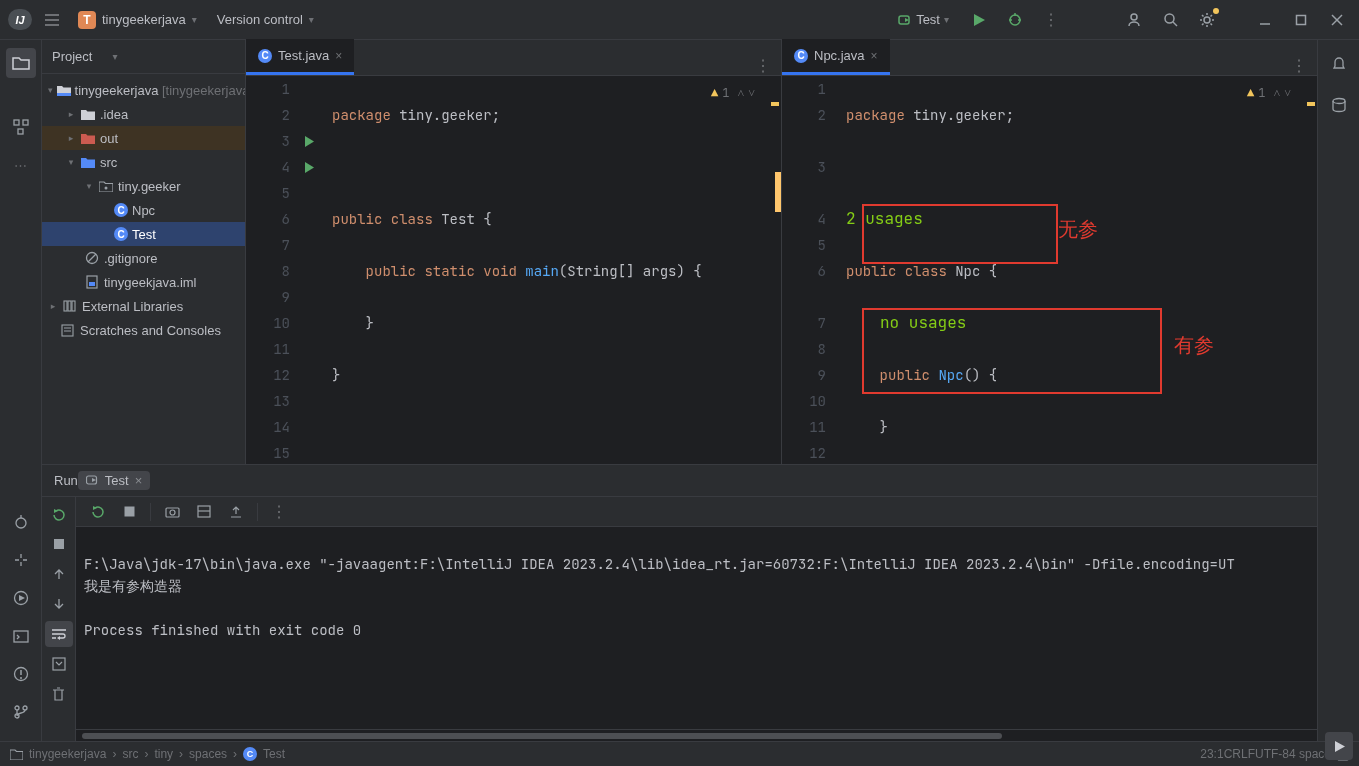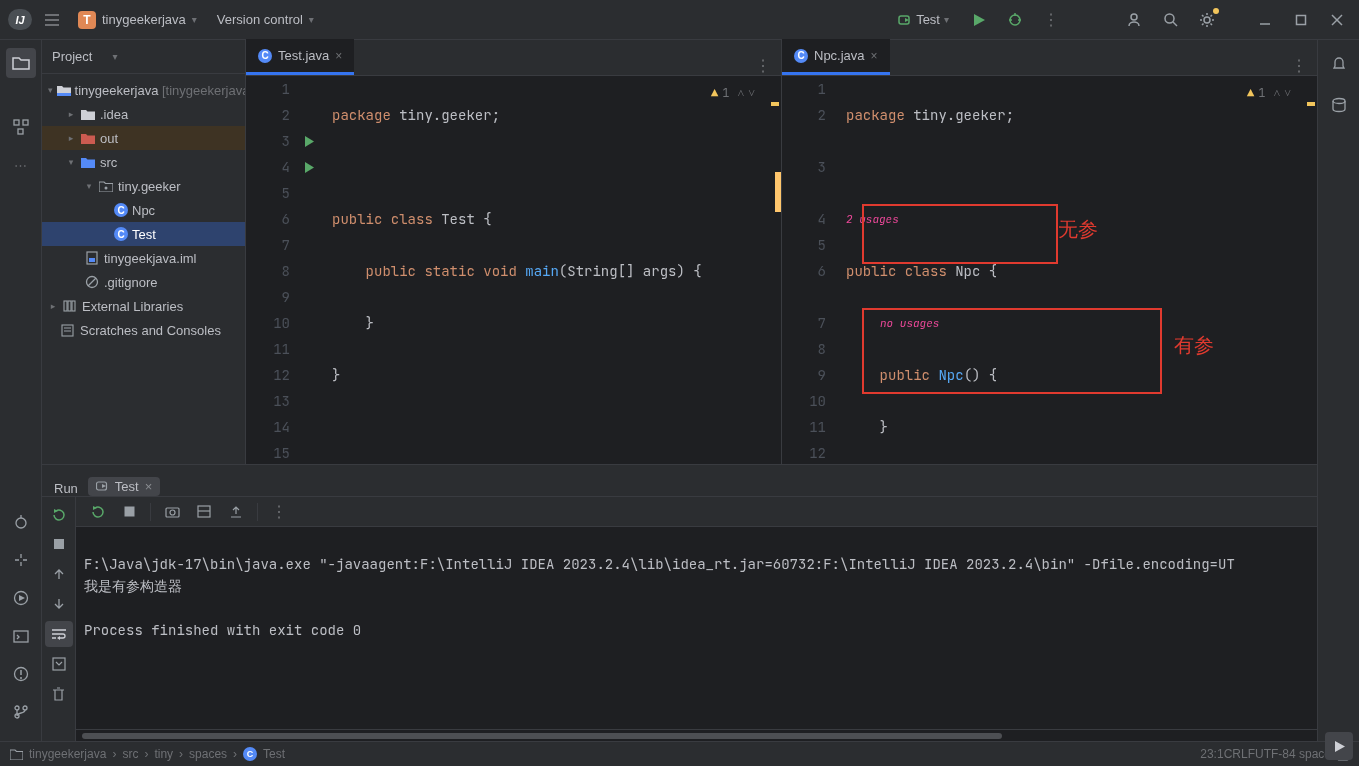--- a/index.html
+++ b/index.html
@@ -178,39 +178,39 @@
   .code {
     flex:1; padding-left: 12px; white-space:pre;
     position:relative;
     overflow:hidden;
   }
   .cl { height:26px; }
   .kw { color: var(--kw); }
   .method { color: var(--method); }
   .str { color: var(--str); }
   .hinttxt { color: var(--hint); background:#393b40; border-radius:3px; padding:0 2px; font-style: normal; }
-  .usages { color: #ec4899; font-size: 11px; height:26px; display:flex; align-items:center;font-style:italic; }
+  .usages { color: #84cc16; font-size: 16px; height:26px; display:flex; align-items:center; }
   .warn-status { position:absolute; top:4px; right:26px; display:flex; align-items:center; gap:4px; font-size:12px; color: var(--text-dim); }
   .warn-status .warn-tri { color: var(--warning); }
   .edit-scroll { position:absolute; right:0; top:0; width:12px; height:100%; background: transparent; }
   .marker-y { position:absolute; right:2px; width:8px; height:4px; background: var(--warning); }
 
   .red-box { position:absolute; border: 2px solid var(--red-box); pointer-events:none; }
   .red-label { position:absolute; color: var(--red-box); font-family: "SimSun","Segoe UI"; font-size:20px; pointer-events:none; }
 
   
   .run-panel {
     flex:1; display:flex; flex-direction:column;
     background: var(--bg2);
     min-height:0;
   }
   .run-tabs {
-    height: 32px; display:flex; align-items:flex-end; padding-left: 12px;
+    height: 32px; display:flex; align-items:center; padding-left: 12px;
     border-bottom: 1px solid var(--border);
-    gap: 10px;
+    gap: 0;
   }
   .run-tabs .run-label { font-weight:500; }
   .run-file-tab { display:flex; align-items:center; gap:6px; padding: 2px 8px; border-radius:4px; background: var(--sel2); }
   .run-body { flex:1; display:flex; min-height:0; }
   .run-left-tools {
     width: 34px; border-right:1px solid var(--border);
     display:flex; flex-direction:column; align-items:center; padding:4px 0; gap:4px;
   }
   .run-left-tools .tb { width:28px; height:26px; display:flex; align-items:center; justify-content:center; border-radius:4px; color: var(--text-dim); }
   .run-left-tools .tb.active { background: var(--sel2); color: var(--text); }
@@ -453,36 +453,36 @@
           </div>
           <div class="tree-row" style="padding-left:72px">
             <span class="ticon class-icon">C</span>
             <span>Npc</span>
           </div>
           <div class="tree-row sel" style="padding-left:72px">
             <span class="ticon class-icon">C</span>
             <span>Test</span>
           </div>
           <div class="tree-row" style="padding-left:42px">
+            <span class="ticon gitignore">
+                <svg width="14" height="14">
+                  <circle cx="7" cy="7" r="5.5" fill="none" stroke="#9aa0a6" stroke-width="1.3"></circle>
+                  <line x1="3" y1="11" x2="11" y2="3" stroke="#9aa0a6" stroke-width="1.3"></line>
+                </svg>
+              </span>
+            <span>.gitignore</span>
+          </div>
+          <div class="tree-row" style="padding-left:42px">
             <span class="ticon iml">
                 <svg width="12" height="14">
                   <rect x="1" y="1" width="10" height="12" fill="none" stroke="#9aa0a6" stroke-width="1.2"></rect>
                   <rect x="3" y="7" width="6" height="4" fill="#548af7"></rect>
                 </svg>
               </span>
             <span>tinygeekjava.iml</span>
-          </div>
-          <div class="tree-row" style="padding-left:42px">
-            <span class="ticon gitignore">
-                <svg width="14" height="14">
-                  <circle cx="7" cy="7" r="5.5" fill="none" stroke="#9aa0a6" stroke-width="1.3"></circle>
-                  <line x1="3" y1="11" x2="11" y2="3" stroke="#9aa0a6" stroke-width="1.3"></line>
-                </svg>
-              </span>
-            <span>.gitignore</span>
           </div>
           <div class="tree-row" style="padding-left:6px">
             <span class="arrow">▸</span>
             <span class="ticon">
                 <svg width="14" height="14">
                   <rect x="1" y="2" width="3" height="10" fill="none" stroke="#9aa0a6" stroke-width="1.1"></rect>
                   <rect x="5" y="2" width="3" height="10" fill="none" stroke="#9aa0a6" stroke-width="1.1"></rect>
                   <rect x="9" y="2" width="3" height="10" fill="none" stroke="#9aa0a6" stroke-width="1.1"></rect>
                 </svg>
               </span>

